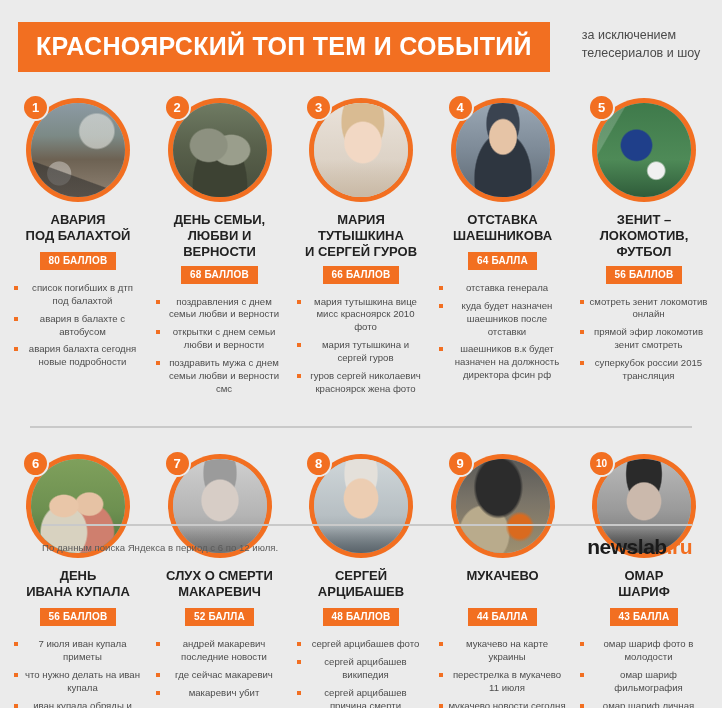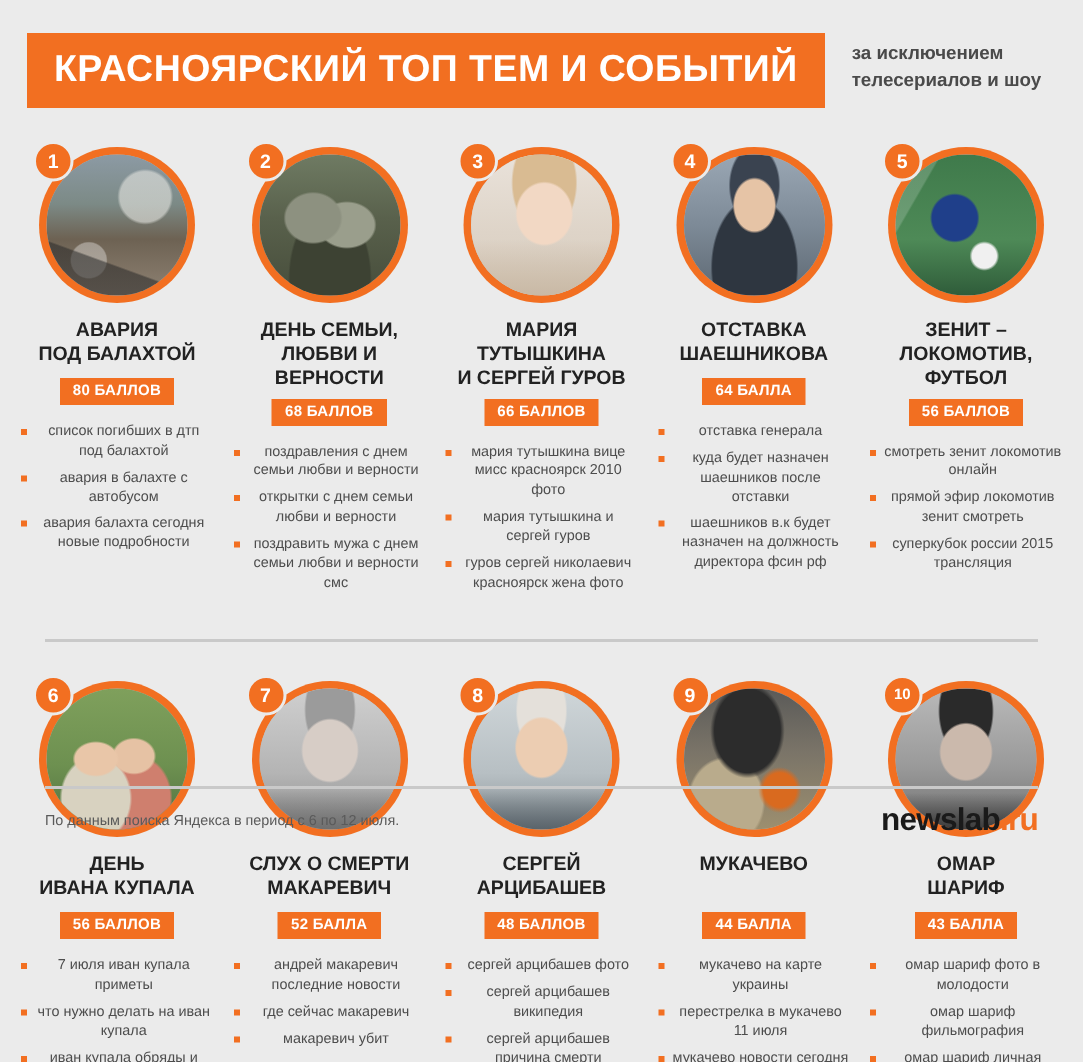--- a/index.html
+++ b/index.html
@@ -24,27 +24,26 @@
     background: #f26f21;
     color: #ffffff;
     font-weight: bold;
     font-size: 25px;
     letter-spacing: 0.3px;
     padding: 12px 18px 13px 18px;
     line-height: 1;
     white-space: nowrap;
   }
   .header-note {
-    margin-left: 18px;
+    margin-left: 32px;
     margin-top: 4px;
     font-size: 12.5px;
     color: #4a4a4a;
     line-height: 1.45;
     max-width: 150px;
-    font-weight: bold;
   }
 
   
   .rows { padding: 0 14px; }
   .row {
     display: flex;
     justify-content: space-between;
     padding-top: 26px;
   }
   .divider {
@@ -135,21 +134,21 @@
     content: "";
     position: absolute;
     left: 0; top: 4px;
     width: 4px; height: 4px;
     background: #f26f21;
   }
 
   
   .footer {
     position: absolute;
-    left: 0; right: 0; bottom: 0;
+    left: 12px; right: 0; bottom: 0;
     height: 44px;
     border-top: 2px solid #c9c9c9;
     margin: 0 30px;
     display: flex;
     align-items: center;
     justify-content: space-between;
   }
   .footer-note { font-size: 9.6px; color: #5a5a5a; }
   .logo { font-size: 21px; font-weight: bold; letter-spacing:-0.5px; }
   .logo .b { color: #1a1a1a; }

